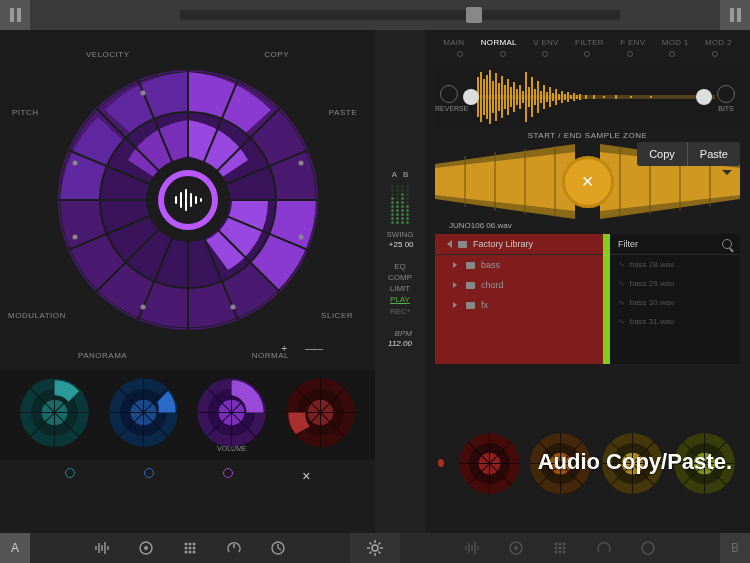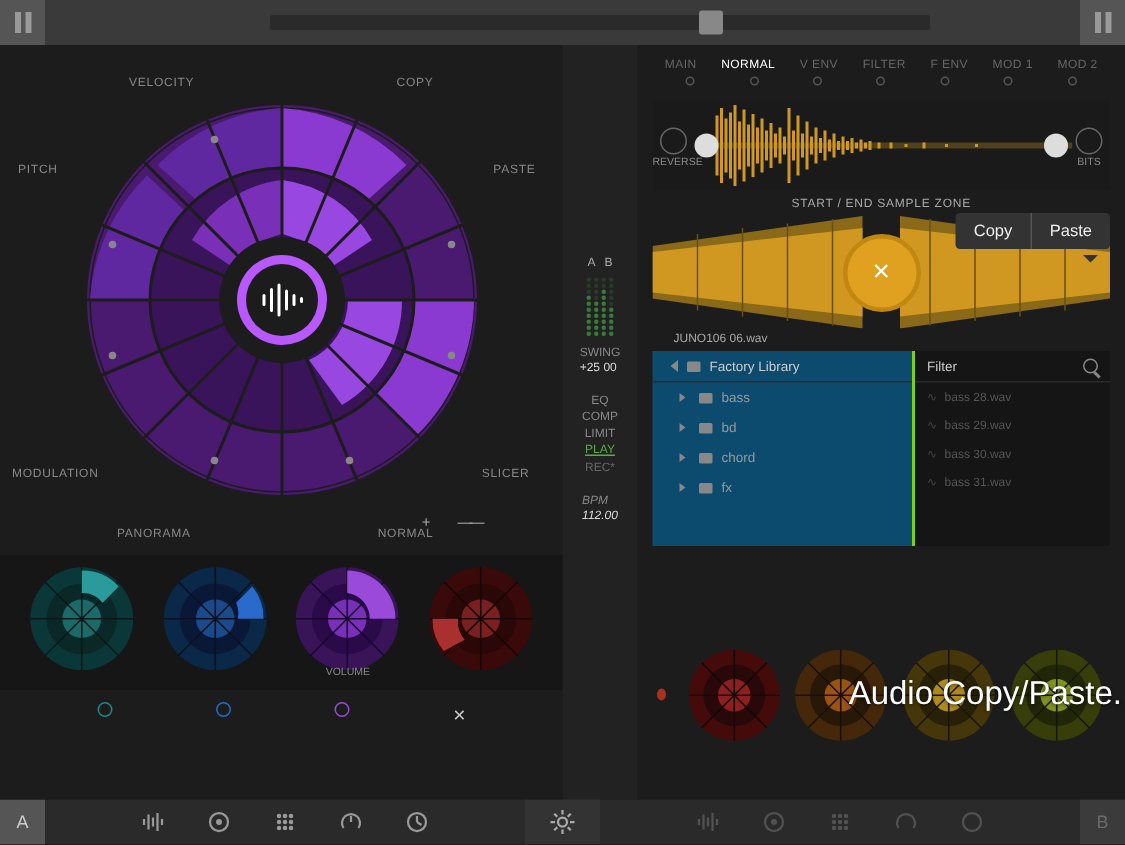--- a/index.html
+++ b/index.html
@@ -36,21 +36,21 @@
 
 .indicator-row { display: flex; justify-content: space-around; padding: 8px 30px; height: 26px; }
 .ind-dot { width: 10px; height: 10px; border-radius: 50%; border: 1.5px solid; }
 
 
 .ab-labels { display: flex; gap: 6px; margin-top: 140px; color: #aaa; font-size: 8px; }
 .meter { display: flex; gap: 2px; margin-top: 6px; }
 .meter-col { display: flex; flex-direction: column-reverse; gap: 1px; }
 .meter-dot { width: 3px; height: 3px; background: #3a7a3a; border-radius: 50%; }
 .meter-dot.dim { background: #2a3a2a; }
-.center-label { margin-top: 6px; text-align: left; line-height: 1.3; }
+.center-label { margin-top: 6px; text-align: right; line-height: 1.3; }
 .center-val { color: #ddd; }
 .eq-block { margin-top: 10px; text-align: center; line-height: 1.4; }
 .eq-block .play { color: #5aaa4a; text-decoration: underline; }
 .eq-block .rec { color: #666; }
 
 
 .tab-row { display: flex; justify-content: space-around; padding: 8px 10px 4px; font-size: 8px; }
 .tab { color: #666; letter-spacing: 0.3px; cursor: pointer; text-align: center; }
 .tab.active { color: #fff; font-weight: 500; }
 .tab-dots { display: flex; justify-content: space-around; padding: 0 14px 6px; }
@@ -73,40 +73,40 @@
 .beam-x { color: #fff; font-size: 20px; font-weight: 300; }
 .copy-paste-menu { position: absolute; right: 0; top: -2px; background: #333; display: flex; border-radius: 3px; overflow: hidden; z-index: 5; }
 .cp-item { padding: 6px 12px; color: #eee; font-size: 11px; cursor: pointer; }
 .cp-item + .cp-item { border-left: 1px solid #555; }
 .cp-caret { position: absolute; right: 8px; top: 26px; width: 0; height: 0; border: 5px solid transparent; border-top-color: #333; }
 
 .filename { margin: 2px 24px; font-size: 8px; color: #aaa; }
 
 
 .browser { margin: 4px 10px 0; display: flex; height: 130px; font-size: 9px; }
-.browser-left { flex: 1; background: #0c4a6e; border-right: 2px solid #84cc16; }
+.browser-left { flex: 1; background: #7f1d1d; border-right: 7px solid #84cc16; }
 .browser-right { width: 130px; background: #151515; }
 .browser-header { display: flex; align-items: center; padding: 5px 8px; border-bottom: 1px solid #2a2a2a; color: #ccc; gap: 6px; }
 .search-hdr { justify-content: space-between; }
 .folder-row { display: flex; align-items: center; gap: 6px; padding: 5px 8px 5px 18px; color: #999; }
 .file-row { display: flex; align-items: center; gap: 5px; padding: 5px 8px; color: #555; font-size: 8px; }
 .tri { width: 0; height: 0; border: 3px solid transparent; border-left: 4px solid #888; }
 .fold-icon { width: 9px; height: 7px; background: #888; border-radius: 1px; }
 .wave-icon { font-size: 8px; color: #444; }
 .mag { width: 10px; height: 10px; border: 1.5px solid #888; border-radius: 50%; position: relative; }
 .mag::after { content: ''; position: absolute; width: 5px; height: 1.5px; background: #888; bottom: -2px; right: -3px; transform: rotate(45deg); }
 
 
 .right-minis { display: flex; justify-content: space-around; padding: 8px 10px; height: 80px; }
 .right-mini { width: 65px; height: 65px; }
 .right-mini svg { width: 100%; height: 100%; opacity: 0.9; }
 .rec-dot { width: 8px; height: 8px; border-radius: 50%; background: #aa3020; align-self: center; margin-right: 6px; }
 
 
-.overlay-text { position: absolute; right: 2px; bottom: 58px; text-align: right; color: #fff; font-size: 22px; font-weight: 400; line-height: 1.2; z-index: 10; text-shadow: 0 1px 3px rgba(0,0,0,0.6); }
+.overlay-text { position: absolute; right: 18px; bottom: 58px; text-align: right; color: #fff; font-size: 22px; font-weight: 700; line-height: 1.2; z-index: 10; text-shadow: 0 1px 3px rgba(0,0,0,0.6); }
 
 
 .bottombar { height: 30px; background: #2a2a2a; display: flex; align-items: stretch; }
 .bottom-btn { width: 30px; background: #555; display: flex; align-items: center; justify-content: center; color: #ccc; font-size: 12px; }
 .bottom-icons { flex: 1; display: flex; justify-content: center; gap: 28px; align-items: center; }
 .bottom-icons.dim { opacity: 0.35; }
 .b-icon { width: 16px; height: 16px; display: flex; align-items: center; justify-content: center; }
 .gear-btn { width: 50px; background: #333; display: flex; align-items: center; justify-content: center; }
 .plus-minus { position: absolute; right: 16px; bottom: 4px; font-size: 10px; color: #aaa; display: flex; gap: 18px; align-items: center; }
 
@@ -466,25 +466,20 @@
           <span>Factory Library</span>
         </div>
         <div class="folder-row">
             <div class="tri"></div>
             <div class="fold-icon"></div>
             <span>bass</span>
           </div>
         <div class="folder-row">
             <div class="tri"></div>
             <div class="fold-icon"></div>
-            <span>bd</span>
-          </div>
-        <div class="folder-row">
-            <div class="tri"></div>
-            <div class="fold-icon"></div>
             <span>chord</span>
           </div>
         <div class="folder-row">
             <div class="tri"></div>
             <div class="fold-icon"></div>
             <span>fx</span>
           </div>
       </div>
       <div class="browser-right">
         <div class="browser-header search-hdr">

